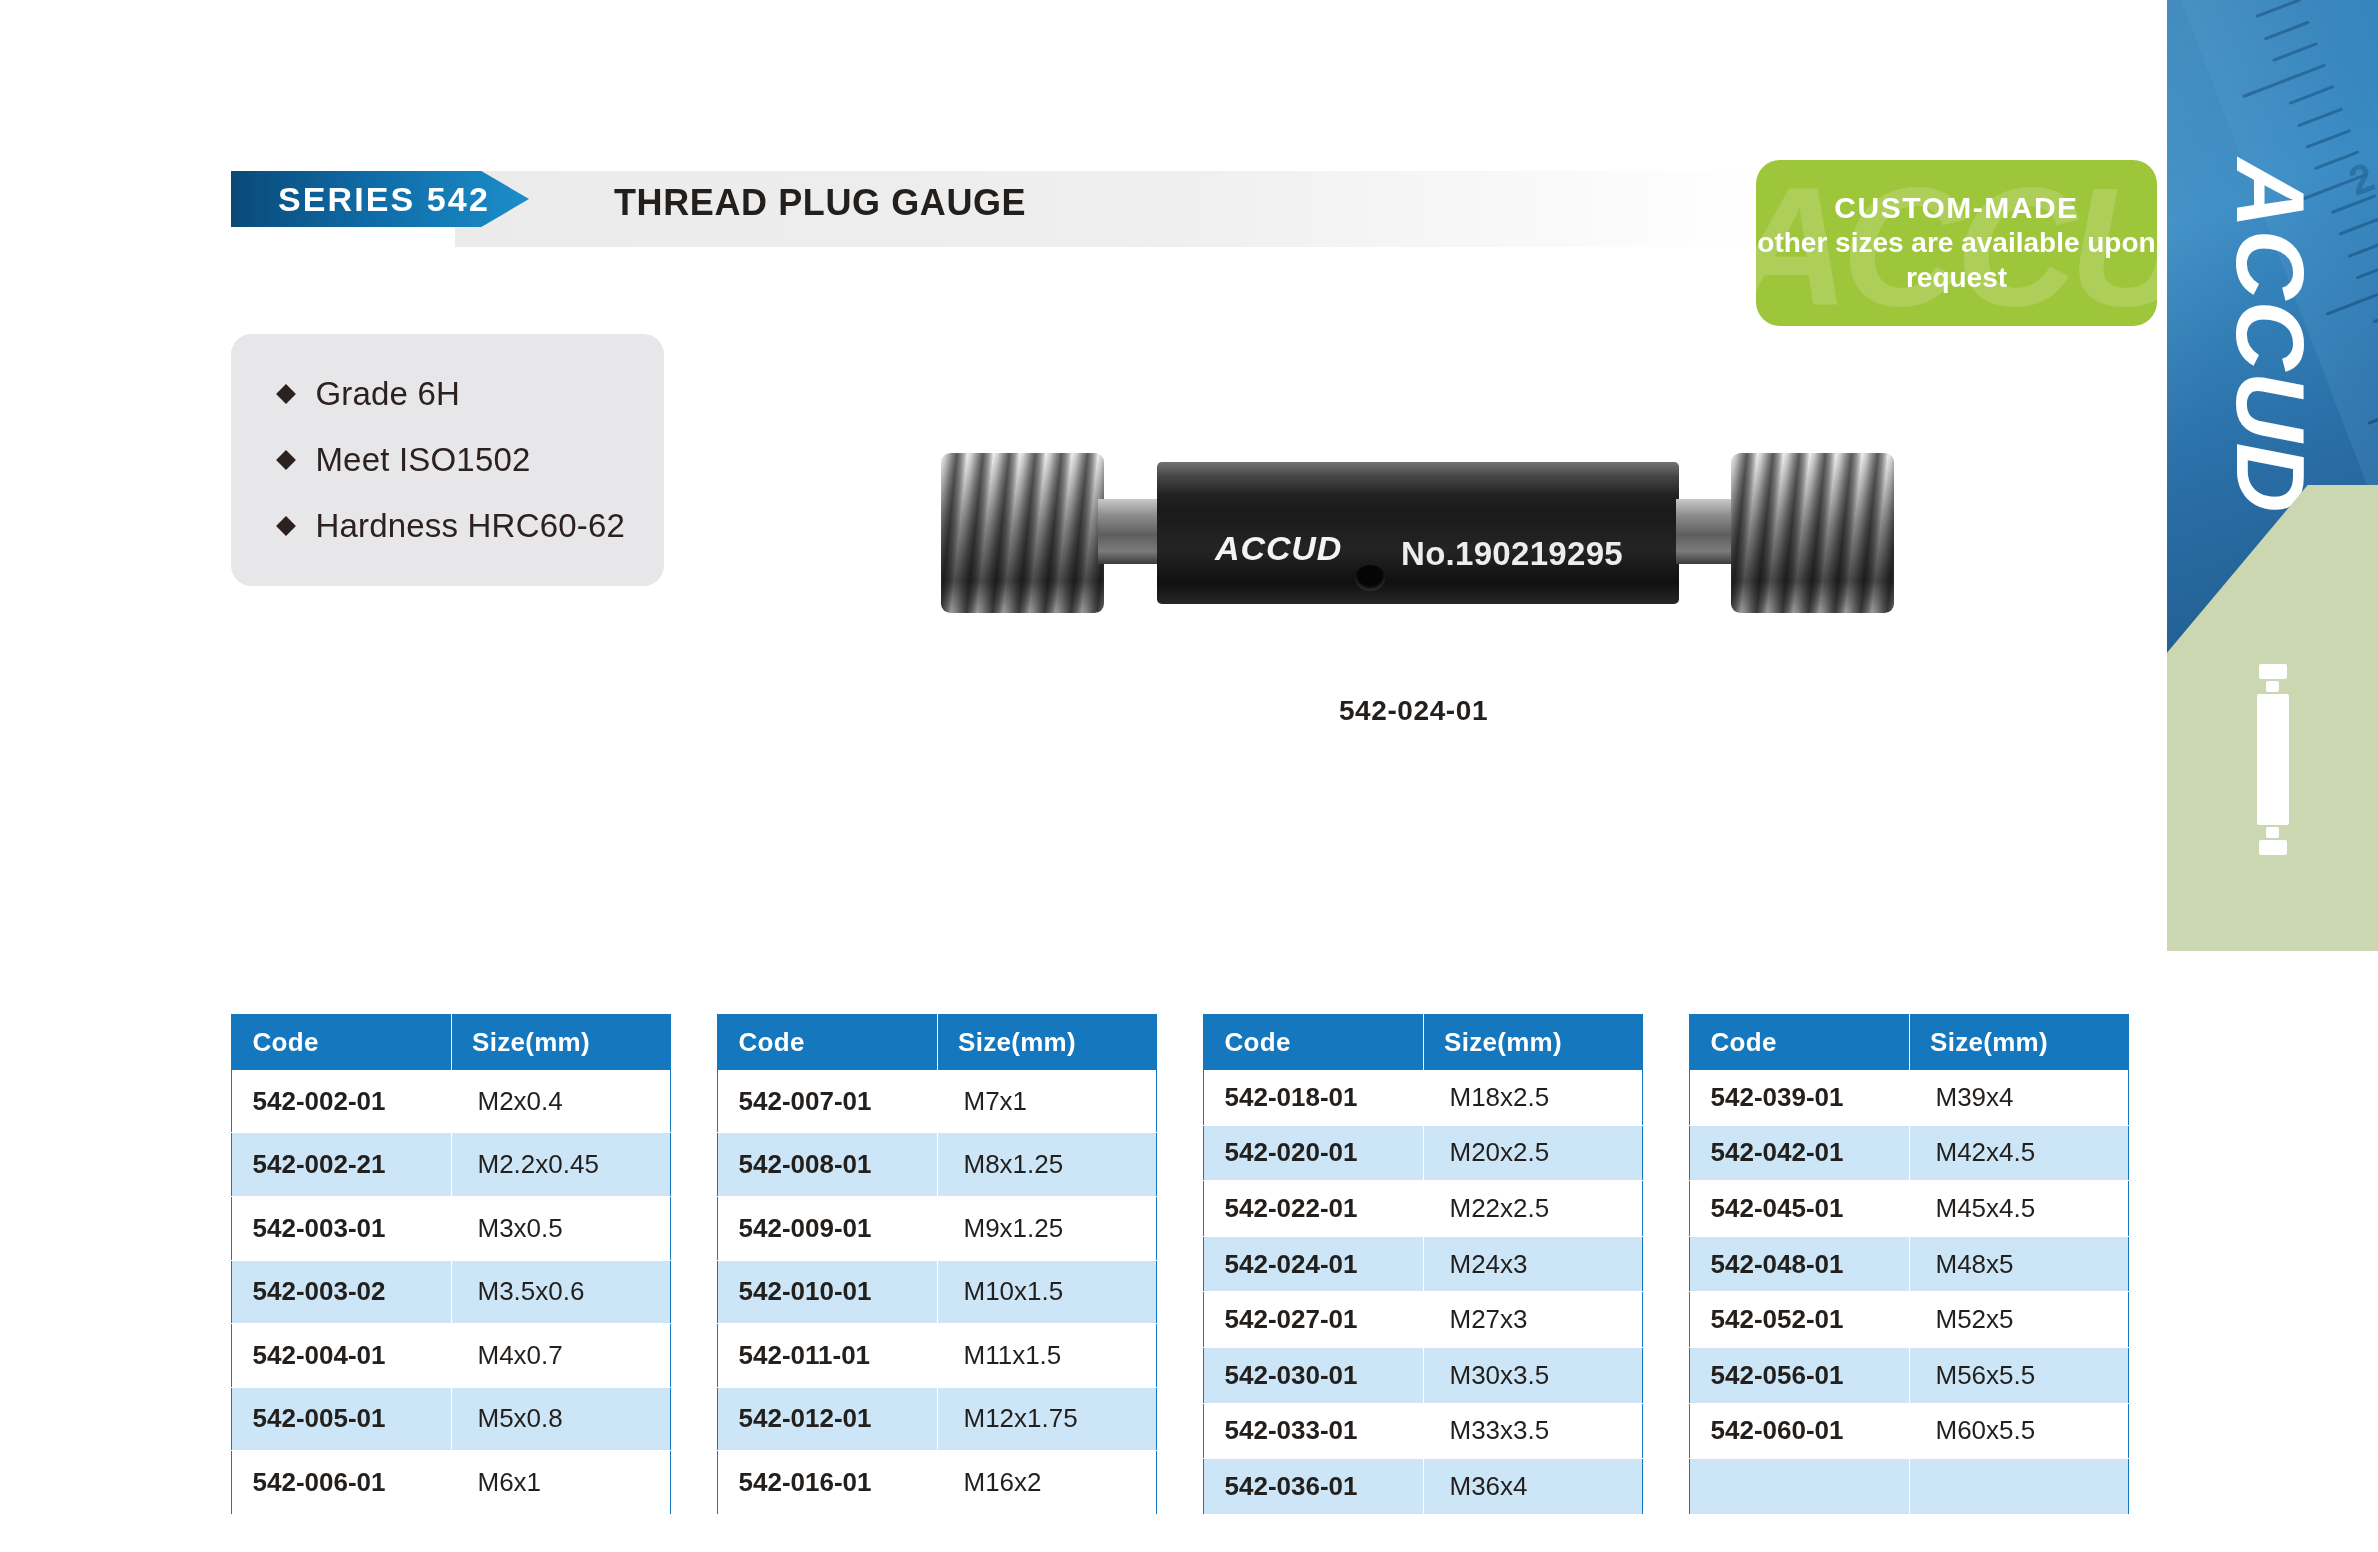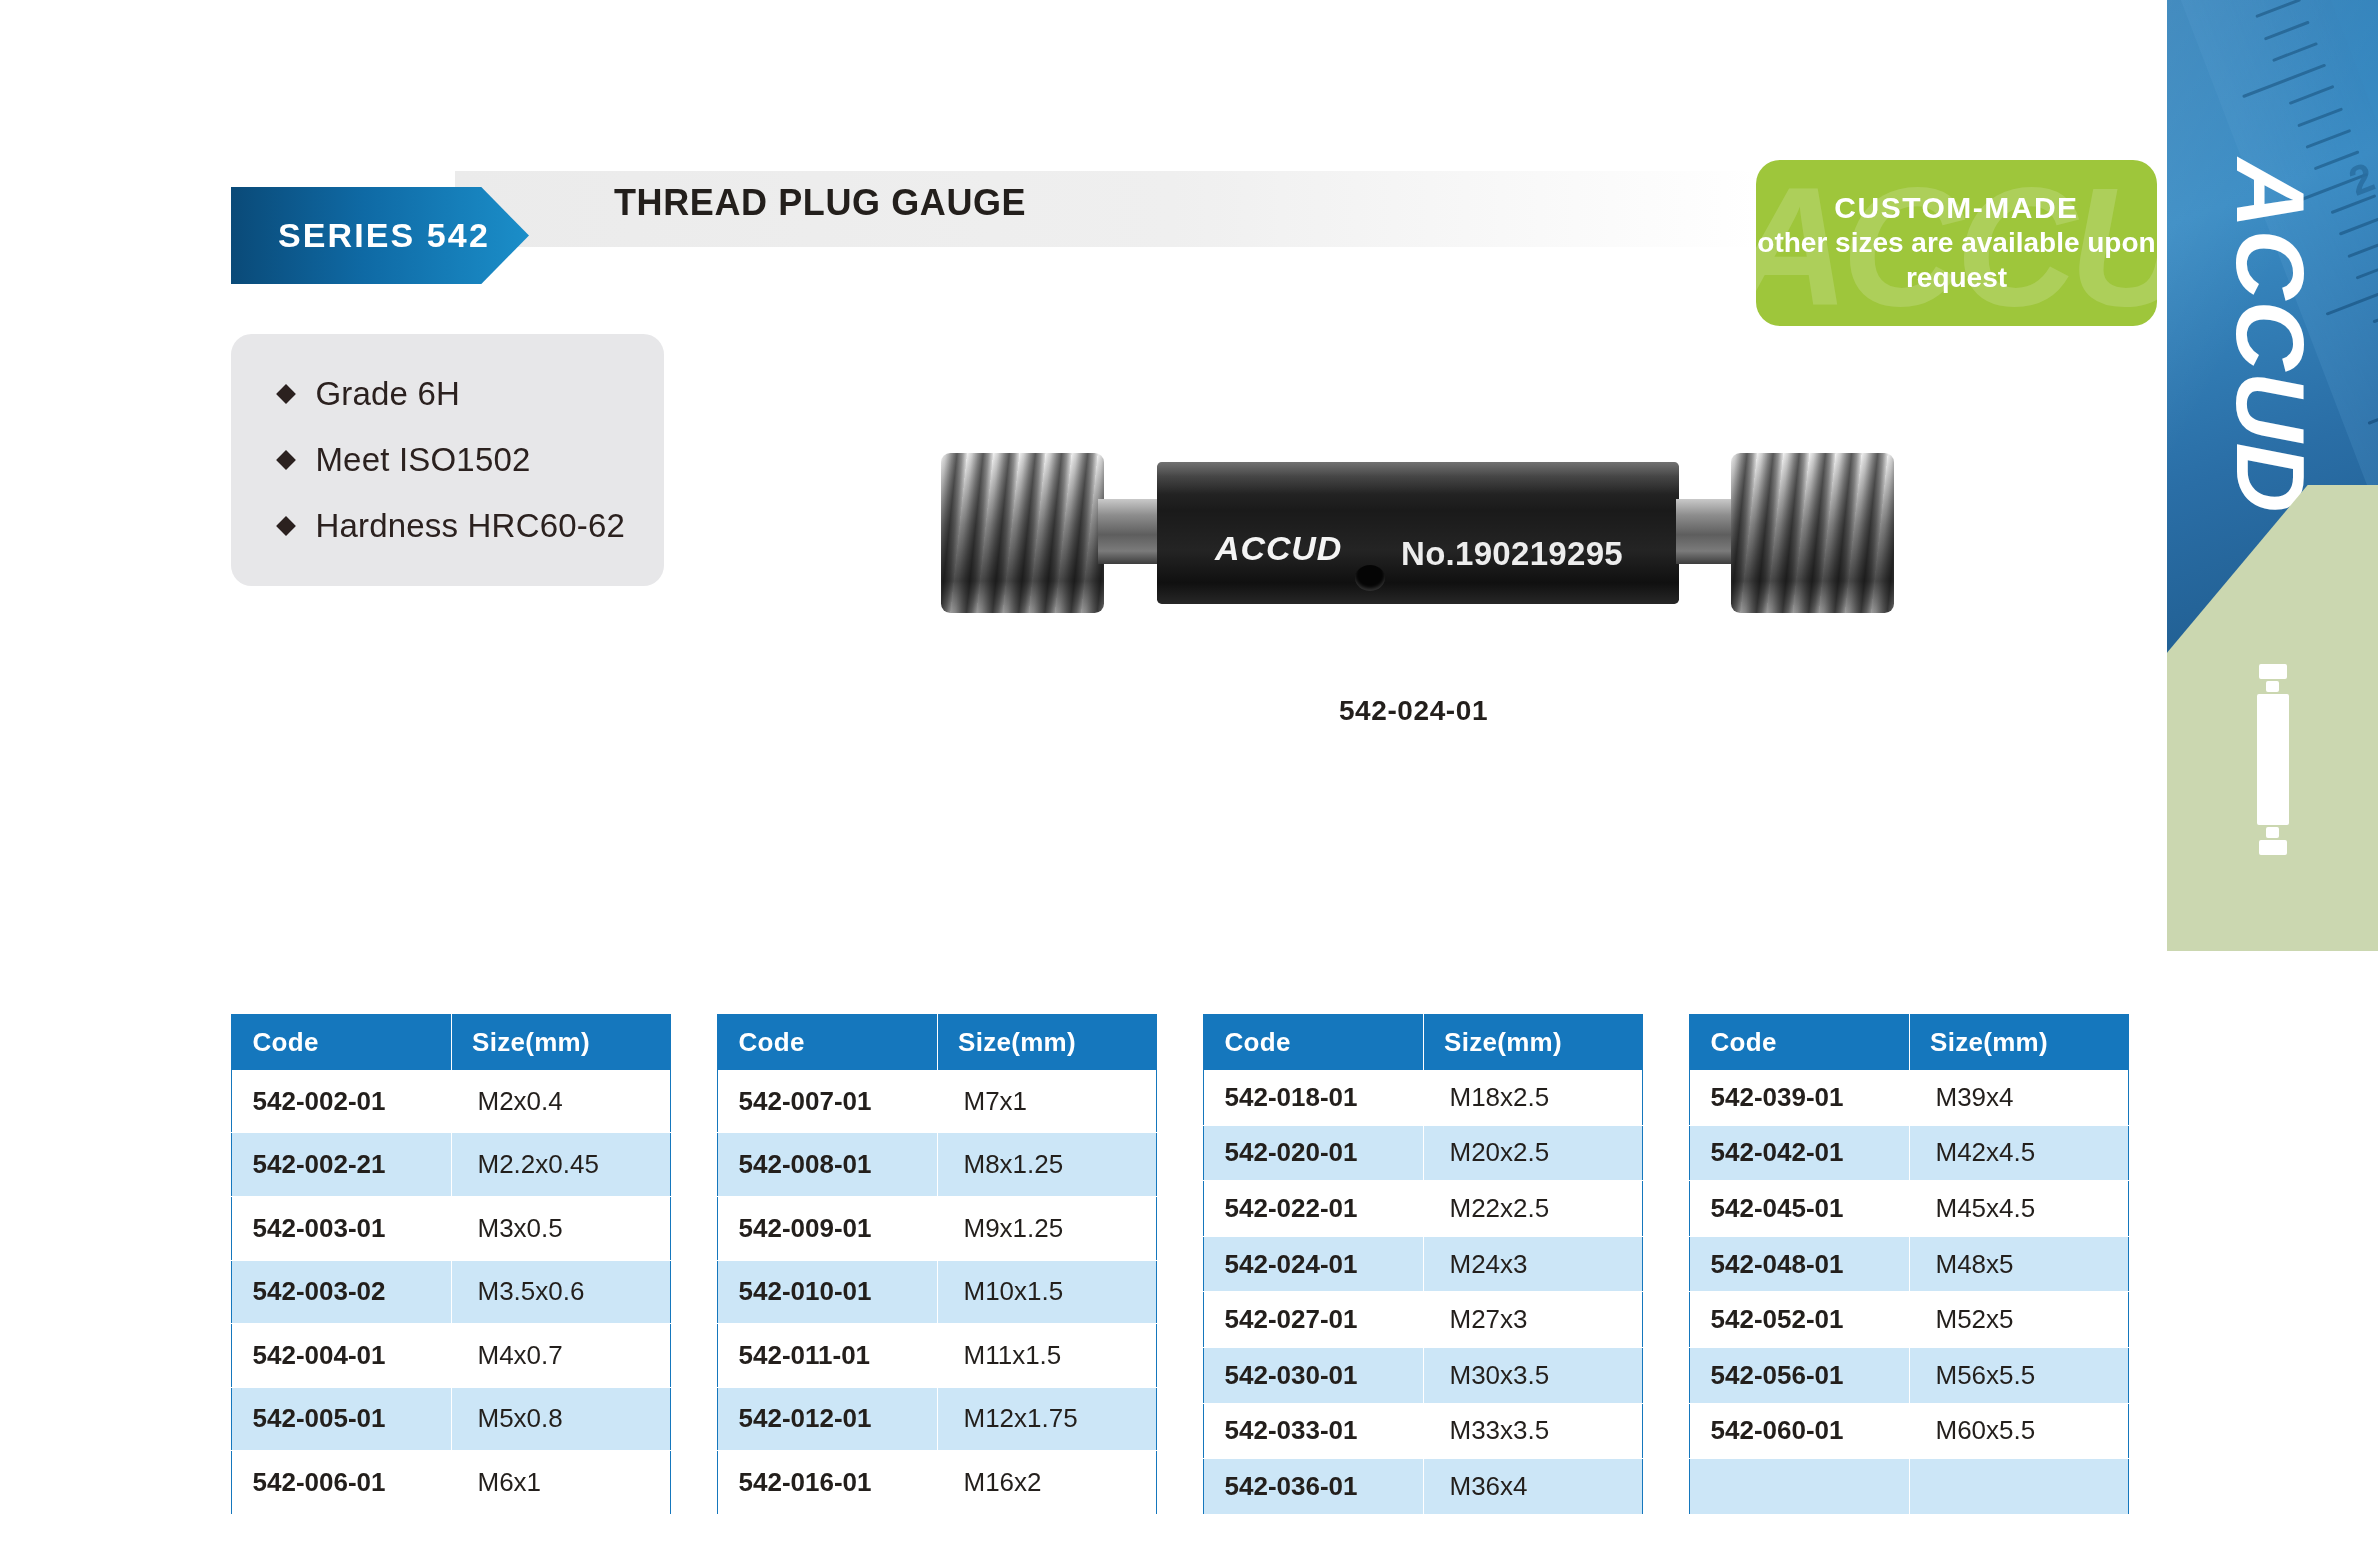--- a/index.html
+++ b/index.html
@@ -123,23 +123,23 @@
     position: absolute;
     left: 224px;
     top: 0;
     width: 1305px;
     height: 76px;
     background: linear-gradient(90deg, #ebebeb 0%, #efefef 55%, #ffffff 100%);
   }
   .series-tag {
     position: absolute;
     left: 0;
-    top: 16px;
+    top: 0;
     width: 298px;
-    height: 97px;
+    height: 56px;
     background: linear-gradient(90deg, #0a4a78 0%, #0f6aa5 45%, #1b8ec9 100%);
     clip-path: polygon(0 0, 84% 0, 100% 50%, 84% 100%, 0 100%);
     display: flex;
     align-items: center;
   }
   .series-tag span {
     color: #ffffff;
     font-size: 34px;
     font-weight: 800;
     letter-spacing: 2.1px;

